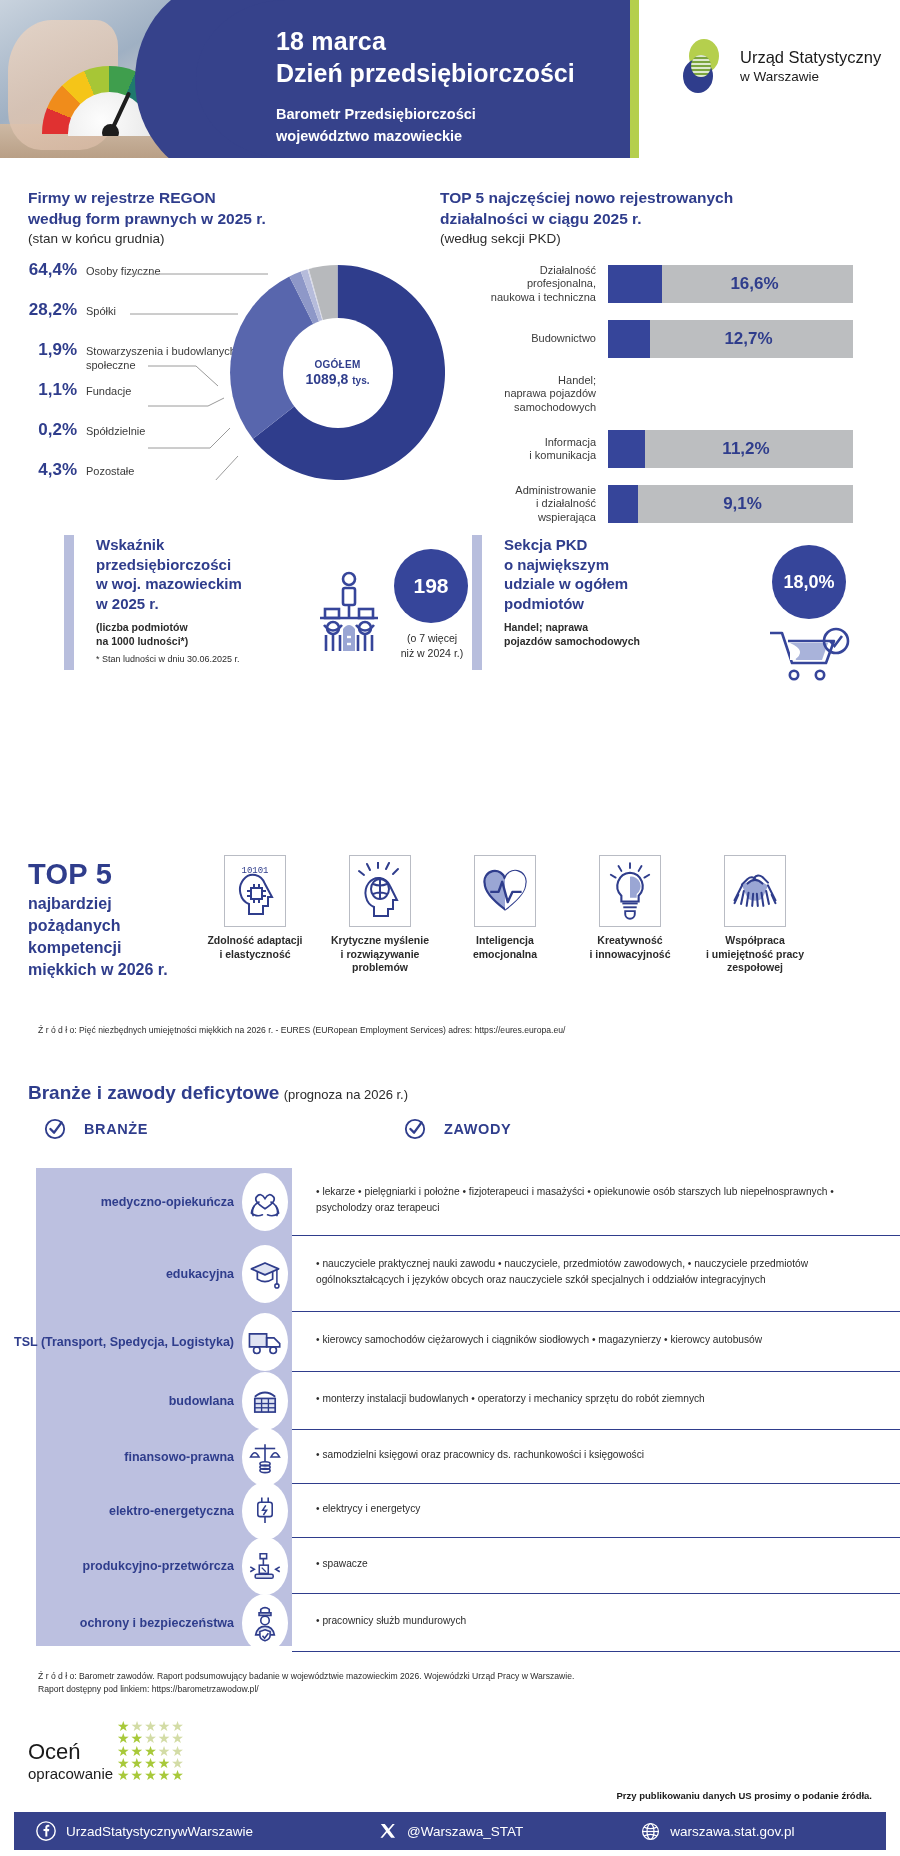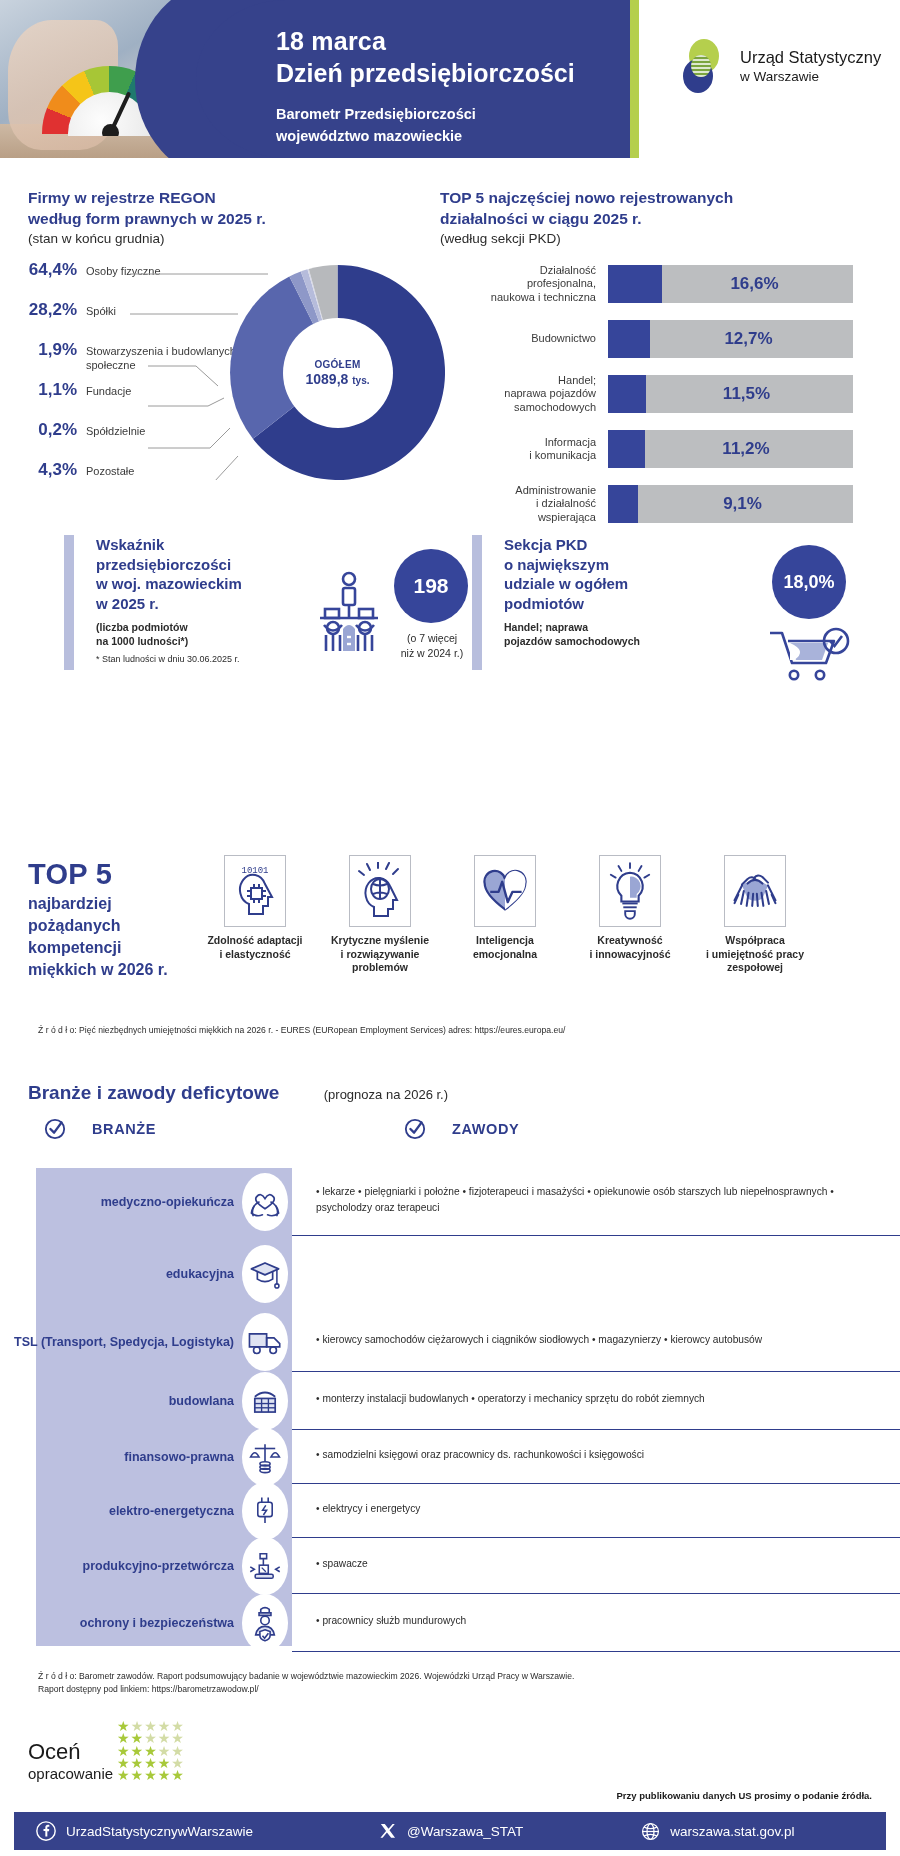--- a/index.html
+++ b/index.html
@@ -362,30 +362,29 @@
     left: 28px; top: 1082px;
   }
   .deficit-head .dh-main {
     color: #2f3d8c;
     font-size: 19px;
     font-weight: bold;
   }
   .deficit-head .dh-sub {
     color: #2b2b2b;
     font-size: 13px;
-    margin-left: 40px;
   }
   .col-heads {
     position: absolute;
     top: 1118px; left: 0; width: 900px;
     height: 36px;
   }
   .col-head {
     position: absolute;
-    display: flex; align-items: center; gap: 26px;
+    display: flex; align-items: center; gap: 18px;
     color: #2f3d8c;
     font-size: 14.5px;
     font-weight: bold;
     letter-spacing: .6px;
   }
   .check-icon { width: 22px; height: 22px; }
 
   .table-wrap {
     position: absolute;
     left: 0; top: 1168px;
@@ -639,24 +638,20 @@
           <div class="bar-fill" style="width:42px"></div>
           <div class="bar-val">12,7%</div>
         </div>
       </div>
 
       <div class="bar-row">
         <div class="bar-label">
           <div>Handel;</div>
           <div>naprawa pojazdów</div>
           <div>samochodowych</div>
-        </div>
-        <div class="bar-track">
-          <div class="bar-fill" style="width:38px"></div>
-          <div class="bar-val">11,5%</div>
         </div>
       </div>
 
       <div class="bar-row">
         <div class="bar-label">
           <div>Informacja</div>
           <div>i komunikacja</div>
         </div>
         <div class="bar-track">
           <div class="bar-fill" style="width:37px"></div>
@@ -935,20 +930,21 @@
         <div class="branch-name">edukacyjna</div>
         <div class="branch-icon">
           <svg viewBox="0 0 40 44" width="34" height="38">
             <path d="M4 16 L20 9 L36 16 L20 23 Z" fill="#dfe3f2" stroke="#2f3d8c" stroke-width="2" stroke-linejoin="round"></path>
             <path d="M11 19 v9 q9 6 18 0 v-9" fill="none" stroke="#2f3d8c" stroke-width="2"></path>
             <line x1="34" y1="17" x2="34" y2="34" stroke="#2f3d8c" stroke-width="1.8"></line>
             <circle cx="34" cy="36" r="2.4" fill="none" stroke="#2f3d8c" stroke-width="1.8"></circle>
           </svg>
         </div>
       </div>
+      <div class="trow-right" style="min-height:76px">•  nauczyciele praktycznej nauki zawodu   •  nauczyciele, przedmiotów zawodowych, •  nauczyciele przedmiotów ogólnokształcących i języków obcych oraz nauczyciele szkół specjalnych i oddziałów integracyjnych</div>
     </div>
 
     <div class="trow" style="min-height:60px">
       <div class="trow-left" style="min-height:60px">
         <div class="branch-name">TSL (Transport, Spedycja, Logistyka)</div>
         <div class="branch-icon">
           <svg viewBox="0 0 44 40" width="36" height="34">
             <path d="M3 10 h21 v16 h-21 z" fill="#dfe3f2" stroke="#2f3d8c" stroke-width="2"></path>
             <path d="M24 15 h9 l7 7 v4 h-16 z" fill="none" stroke="#2f3d8c" stroke-width="2"></path>
             <circle cx="12" cy="30" r="4" fill="none" stroke="#2f3d8c" stroke-width="2"></circle>

